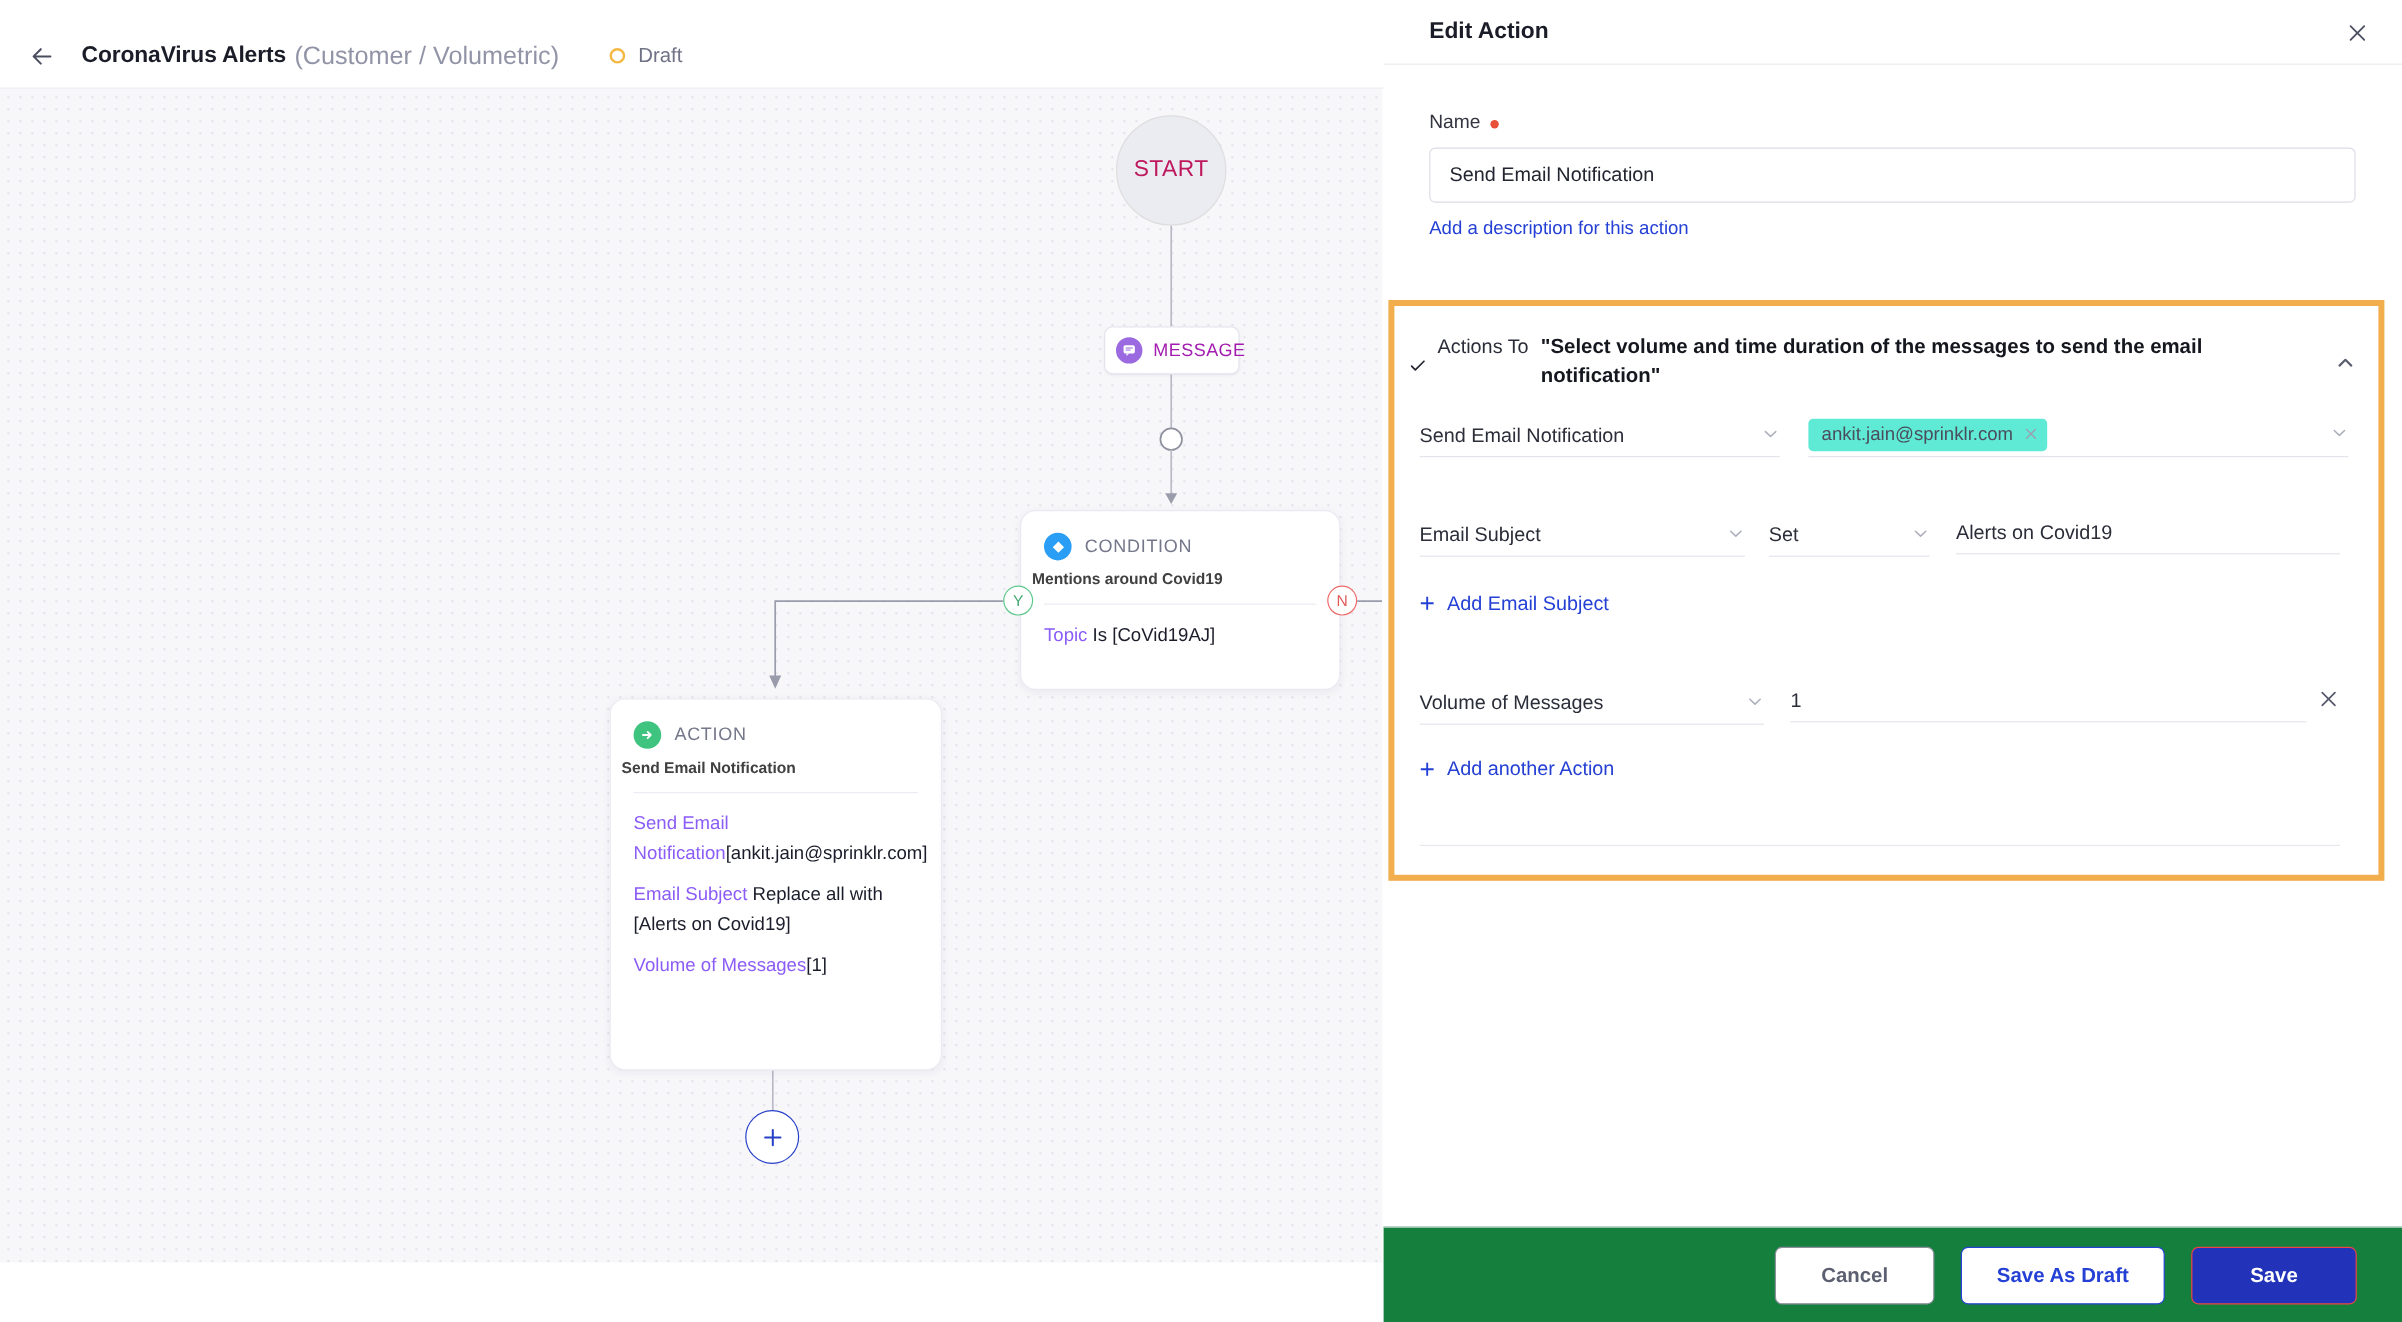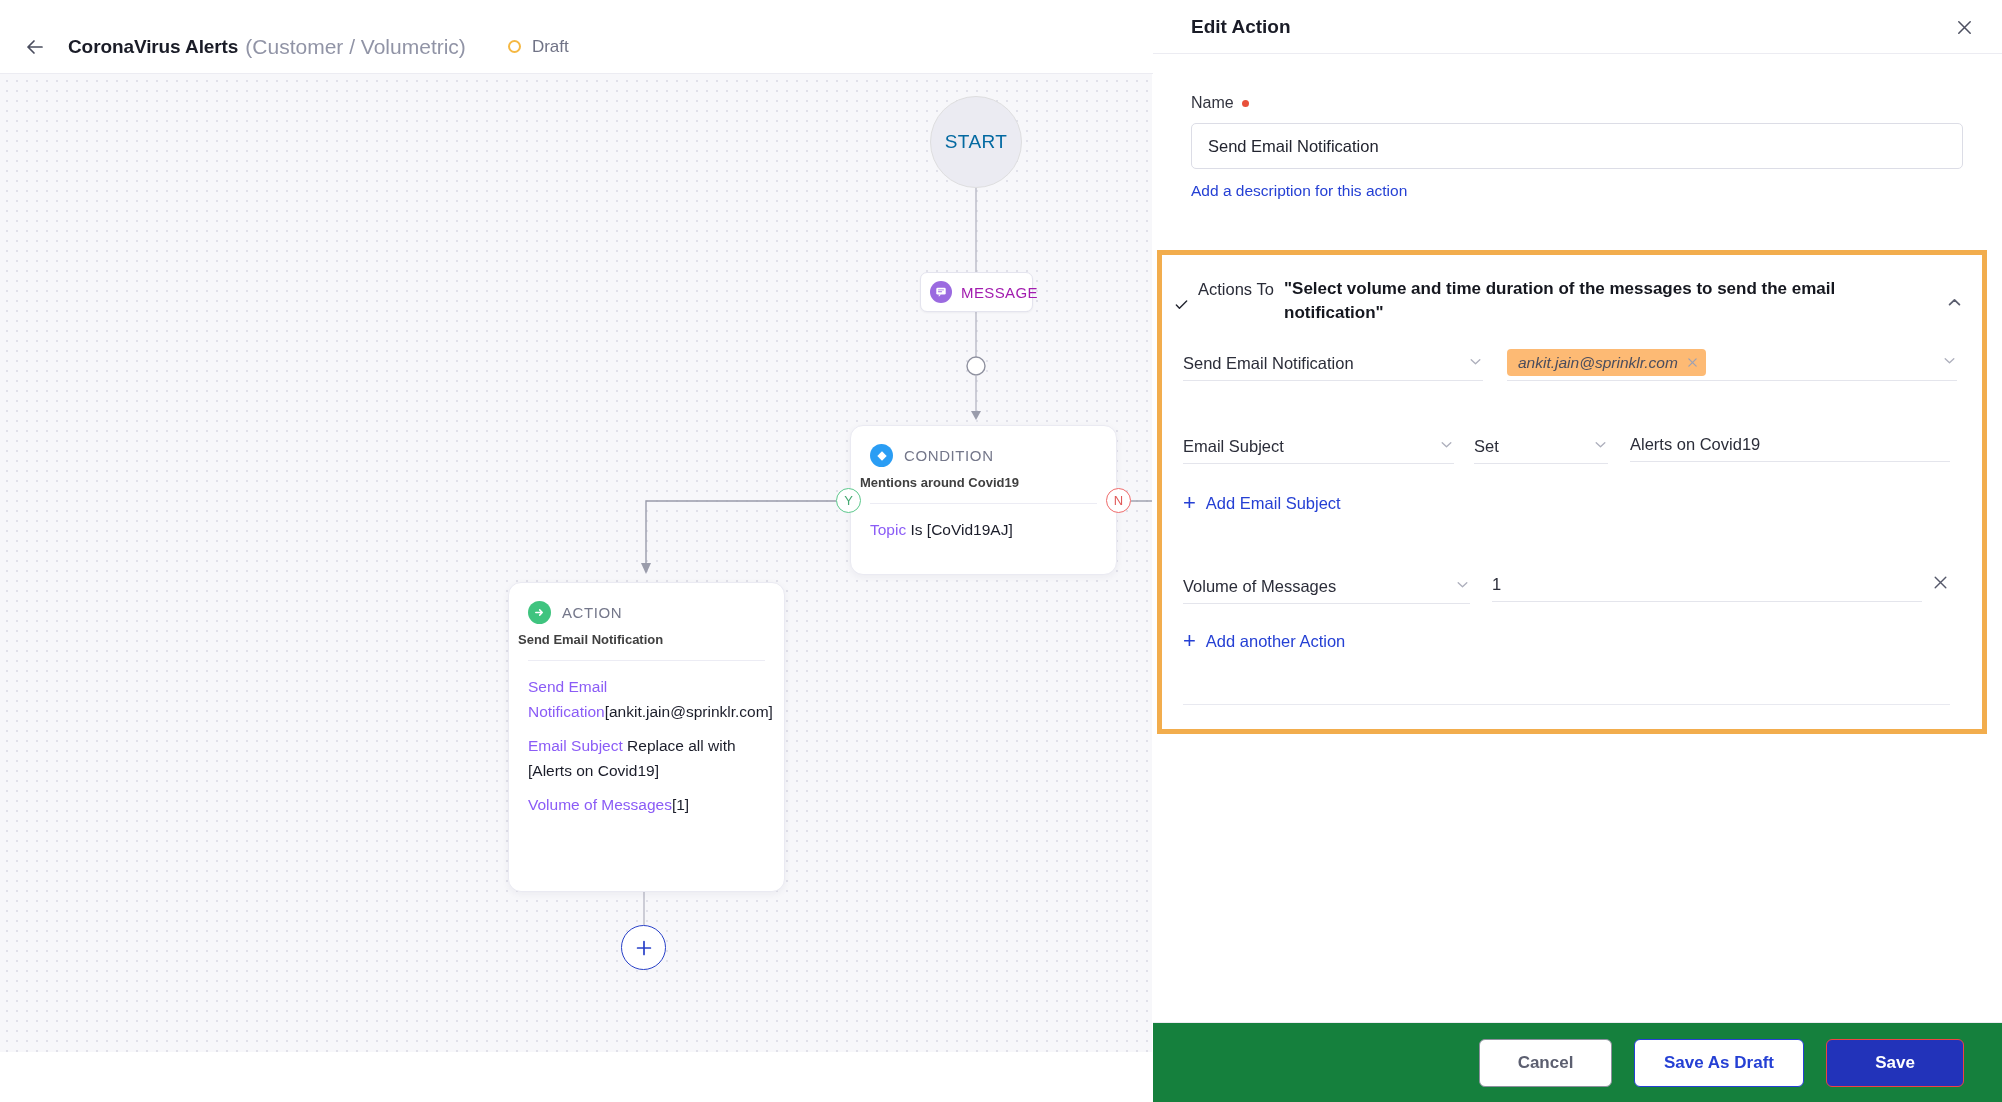--- a/index.html
+++ b/index.html
@@ -85,21 +85,21 @@
   
   .start-node {
     position: absolute;
     left: 930px; top: 22px;
     width: 92px; height: 92px;
     border-radius: 50%;
     background: #ebebf2;
     border: 1px solid #dededf;
     display: flex; align-items: center; justify-content: center;
     font-size: 19px;
-    color: #0369a1;
+    color: #be185d;
     letter-spacing: 0.4px;
     cursor: pointer;
   }
   .msg-node {
     position: absolute;
     left: 920px; top: 198px;
     width: 113px; height: 40px;
     background: #ffffff;
     border: 1px solid #e4e4ee;
     border-radius: 7px;
@@ -343,29 +343,28 @@
     cursor: text;
   }
 
   .chipbox {
     position: relative;
     border-bottom: 1px solid #e4e5ec;
     height: 36px;
     display: flex; align-items: center;
   }
   .chip {
-    background: #fdba74;
+    background: #5eead4;
     border-radius: 4px;
     height: 27px;
     display: flex; align-items: center;
     padding: 0 8px 0 11px;
     gap: 9px;
     font-size: 15.5px;
     color: #4b4d5d;
-    font-style: italic;
   }
   .chip-x { color: #9ca0b3; cursor: pointer; font-size: 15px; line-height: 1; }
 
   .link-btn {
     position: absolute;
     display: flex; align-items: center; gap: 10px;
     font-size: 16.5px;
     color: #2540d4;
     cursor: pointer;
     white-space: nowrap;

